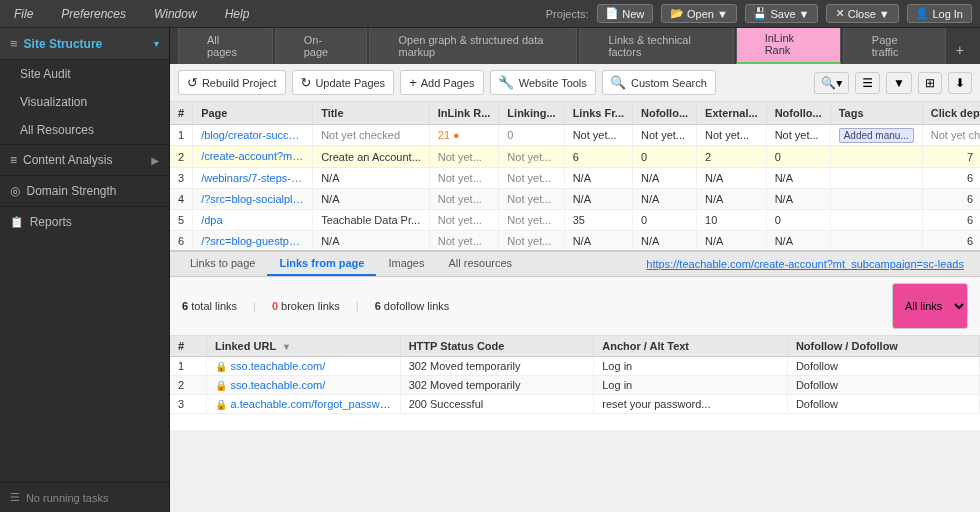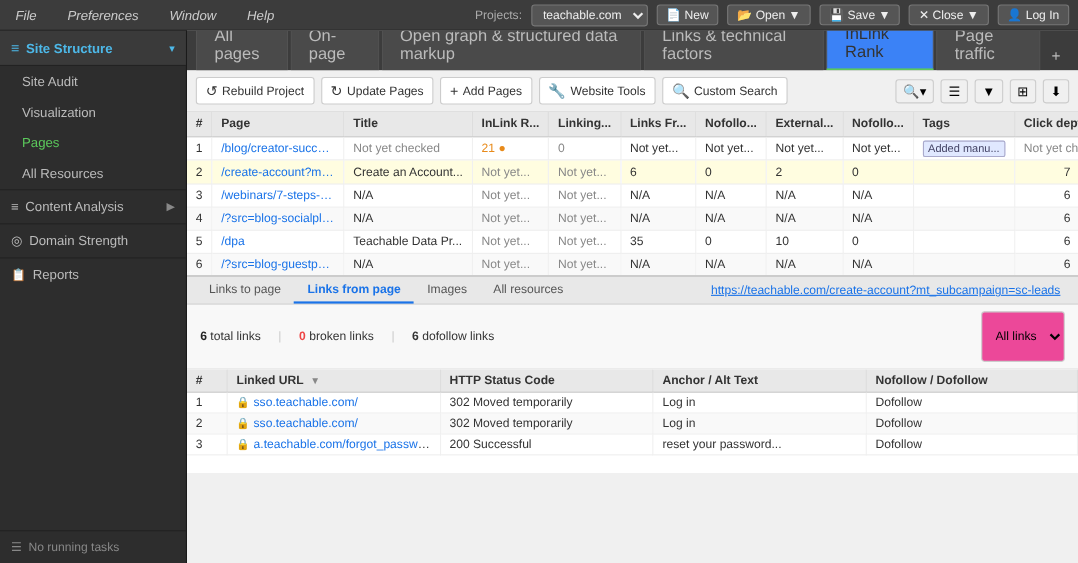--- a/index.html
+++ b/index.html
@@ -23,22 +23,22 @@
     .sidebar-item { padding: 7px 12px 7px 20px; color: #bbb; font-size: 12px; cursor: pointer; }
     .sidebar-item.active { color: #5bc85b; }
     .sidebar-section { padding: 8px 10px; display: flex; align-items: center; gap: 6px; color: #bbb; font-size: 12px; cursor: pointer; border-top: 1px solid #222; }
     .sidebar-bottom { margin-top: auto; border-top: 1px solid #222; padding: 8px 10px; color: #888; font-size: 11px; display: flex; align-items: center; gap: 6px; }
 
     
     .content { flex: 1; display: flex; flex-direction: column; background: #f0f0f0; overflow: hidden; }
 
     
     .tab-bar { background: #3c3c3c; display: flex; align-items: flex-end; padding: 0 8px; height: 36px; gap: 2px; }
-    .tab { padding: 6px 16px; font-size: 15px; color: #bbb; cursor: pointer; background: #4a4a4a; border-radius: 4px 4px 0 0; border: 1px solid #555; border-bottom: none; }
-    .tab.highlight { color: #5bc85b; border-bottom: 2px solid #5bc85b; background: #3b82f6; color: #333; margin-top: 40px; }
+    .tab { padding: 6px 28px; font-size: 11px; color: #bbb; cursor: pointer; background: #4a4a4a; border-radius: 4px 4px 0 0; border: 1px solid #555; border-bottom: none; }
+    .tab.highlight { color: #5bc85b; border-bottom: 2px solid #5bc85b; background: #f9a8d4; color: #333; margin-top: 40px; }
     .tab-add { padding: 6px 8px; color: #bbb; cursor: pointer; font-size: 14px; }
 
     
     .toolbar { background: #f0f0f0; padding: 6px 8px; display: flex; align-items: center; gap: 6px; border-bottom: 1px solid #ddd; }
     .toolbar-btn { background: #fff; border: 1px solid #ccc; color: #333; padding: 4px 8px; border-radius: 3px; font-size: 11px; cursor: pointer; display: flex; align-items: center; gap: 4px; }
     .toolbar-btn .icon { font-size: 13px; }
     .toolbar-spacer { flex: 1; }
     .search-bar { display: flex; align-items: center; gap: 4px; }
     .search-input { border: 1px solid #ccc; padding: 3px 8px; border-radius: 3px; font-size: 11px; width: 180px; }
     .toolbar-icon-btn { background: none; border: 1px solid #ccc; padding: 3px 6px; border-radius: 3px; cursor: pointer; font-size: 12px; }
@@ -79,42 +79,38 @@
 </head>
 <body>
 
 <div class="menu-bar">
   <span class="menu-item">File</span>
   <span class="menu-item">Preferences</span>
   <span class="menu-item">Window</span>
   <span class="menu-item">Help</span>
   <div class="menu-right">
     <span style="color:#aaa;font-size:11px;">Projects:</span>
-    <select class="project-select">
-      <option>teachable.com</option>
-    </select>
     <button class="top-btn">📄 <span>New</span></button>
     <button class="top-btn">📂 <span>Open</span> ▼</button>
     <button class="top-btn">💾 <span>Save</span> ▼</button>
     <button class="top-btn">✕ <span>Close</span> ▼</button>
     <button class="top-btn">👤 <span>Log In</span></button>
   </div>
 </div>
 
 <div class="main-layout">
 
   <div class="sidebar">
     <div class="sidebar-header">
       <span style="color:#4db8e8;font-size:13px;">≡</span>
       <span class="sidebar-header-title">Site Structure</span>
       <span class="sidebar-arrow">▾</span>
     </div>
     <div class="sidebar-item">Site Audit</div>
     <div class="sidebar-item">Visualization</div>
-    <div class="sidebar-item active">Pages</div>
     <div class="sidebar-item">All Resources</div>
     <div class="sidebar-section">
       <span style="font-size:12px;">≡</span>
       <span>Content Analysis</span>
       <span style="margin-left:auto;font-size:10px;color:#888;">▶</span>
     </div>
     <div class="sidebar-section">
       <span style="font-size:12px;">◎</span>
       <span>Domain Strength</span>
     </div>

